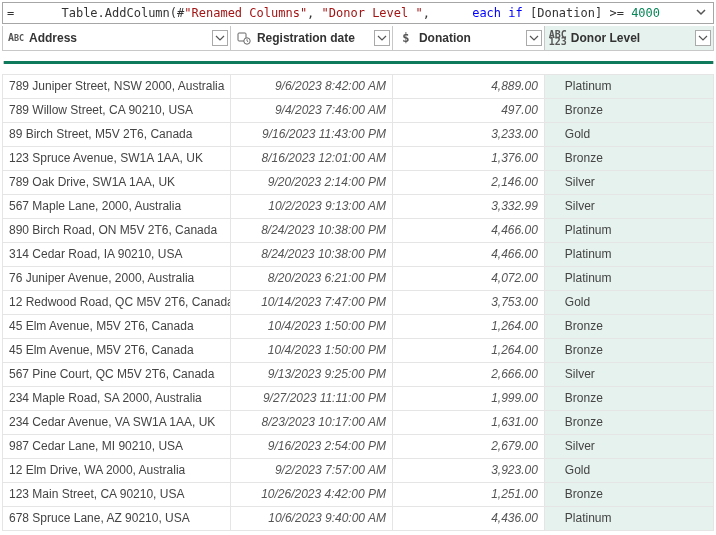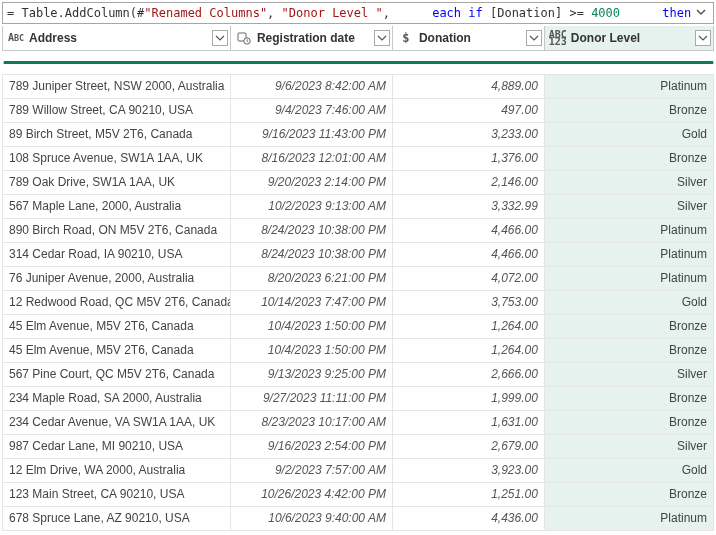--- a/index.html
+++ b/index.html
@@ -21,21 +21,21 @@
     margin: 2px;
     padding: 0 4px;
   }
   .formula-text {
     flex: 1;
     font-family: Consolas, monospace;
     font-size: 12px;
     white-space: nowrap;
     overflow: hidden;
   }
-  .tok-fn { color: #333; }
+  .tok-fn { color: #333; margin-left: 40px; }
   .tok-str { color: #a31515; }
   .tok-kw { color: #0000ff; margin-left: 35px; }
   .tok-num { color: #098658; }
   .tok-id { color: #333; }
   .tok-col { color: #333; }
   .formula-expand {
     width: 16px;
     text-align: center;
     color: #555;
     cursor: pointer;
@@ -108,21 +108,21 @@
     padding: 3px 6px;
     height: 24px;
     font-size: 12px;
     white-space: nowrap;
     overflow: hidden;
     color: #444;
   }
   td.addr { text-align: left; }
   td.date { text-align: right; font-style: italic; color: #555; }
   td.don  { text-align: right; font-style: italic; color: #555; }
-  td.lvl  { text-align: right; background: #e6f2ee; color: #444; padding-left: 20px; }
+  td.lvl  { text-align: left; background: #e6f2ee; color: #444; padding-left: 20px; }
 </style>
 </head>
 <body>
 
 <div class="formula-bar">
   <span class="formula-text" id="formula-text"><span class="tok-id">= </span><span class="tok-fn">Table.AddColumn</span><span class="tok-id">(#</span><span class="tok-str">"Renamed Columns"</span><span class="tok-id">, </span><span class="tok-str">"Donor Level "</span><span class="tok-id">, </span><span class="tok-kw">each if </span><span class="tok-col">[Donation]</span><span class="tok-id"> &gt;= </span><span class="tok-num">4000</span><span class="tok-kw"> then </span><span class="tok-str">"Platinum "</span></span>
   <span class="formula-expand">
     <svg width="12" height="12" viewBox="0 0 12 12">
         <path d="M2 4 L6 8 L10 4" fill="none" stroke="#555" stroke-width="1.5"></path>
       </svg>
@@ -210,21 +210,21 @@
         <td class="don">497.00</td>
         <td class="lvl">Bronze</td>
       </tr>
       <tr>
         <td class="addr">89 Birch Street, M5V 2T6, Canada</td>
         <td class="date">9/16/2023 11:43:00 PM</td>
         <td class="don">3,233.00</td>
         <td class="lvl">Gold</td>
       </tr>
       <tr>
-        <td class="addr">108 Spruce Avenue, SW1A 1AA, UK</td>
+        <td class="addr">123 Spruce Avenue, SW1A 1AA, UK</td>
         <td class="date">8/16/2023 12:01:00 AM</td>
         <td class="don">1,376.00</td>
         <td class="lvl">Bronze</td>
       </tr>
       <tr>
         <td class="addr">789 Oak Drive, SW1A 1AA, UK</td>
         <td class="date">9/20/2023 2:14:00 PM</td>
         <td class="don">2,146.00</td>
         <td class="lvl">Silver</td>
       </tr>

